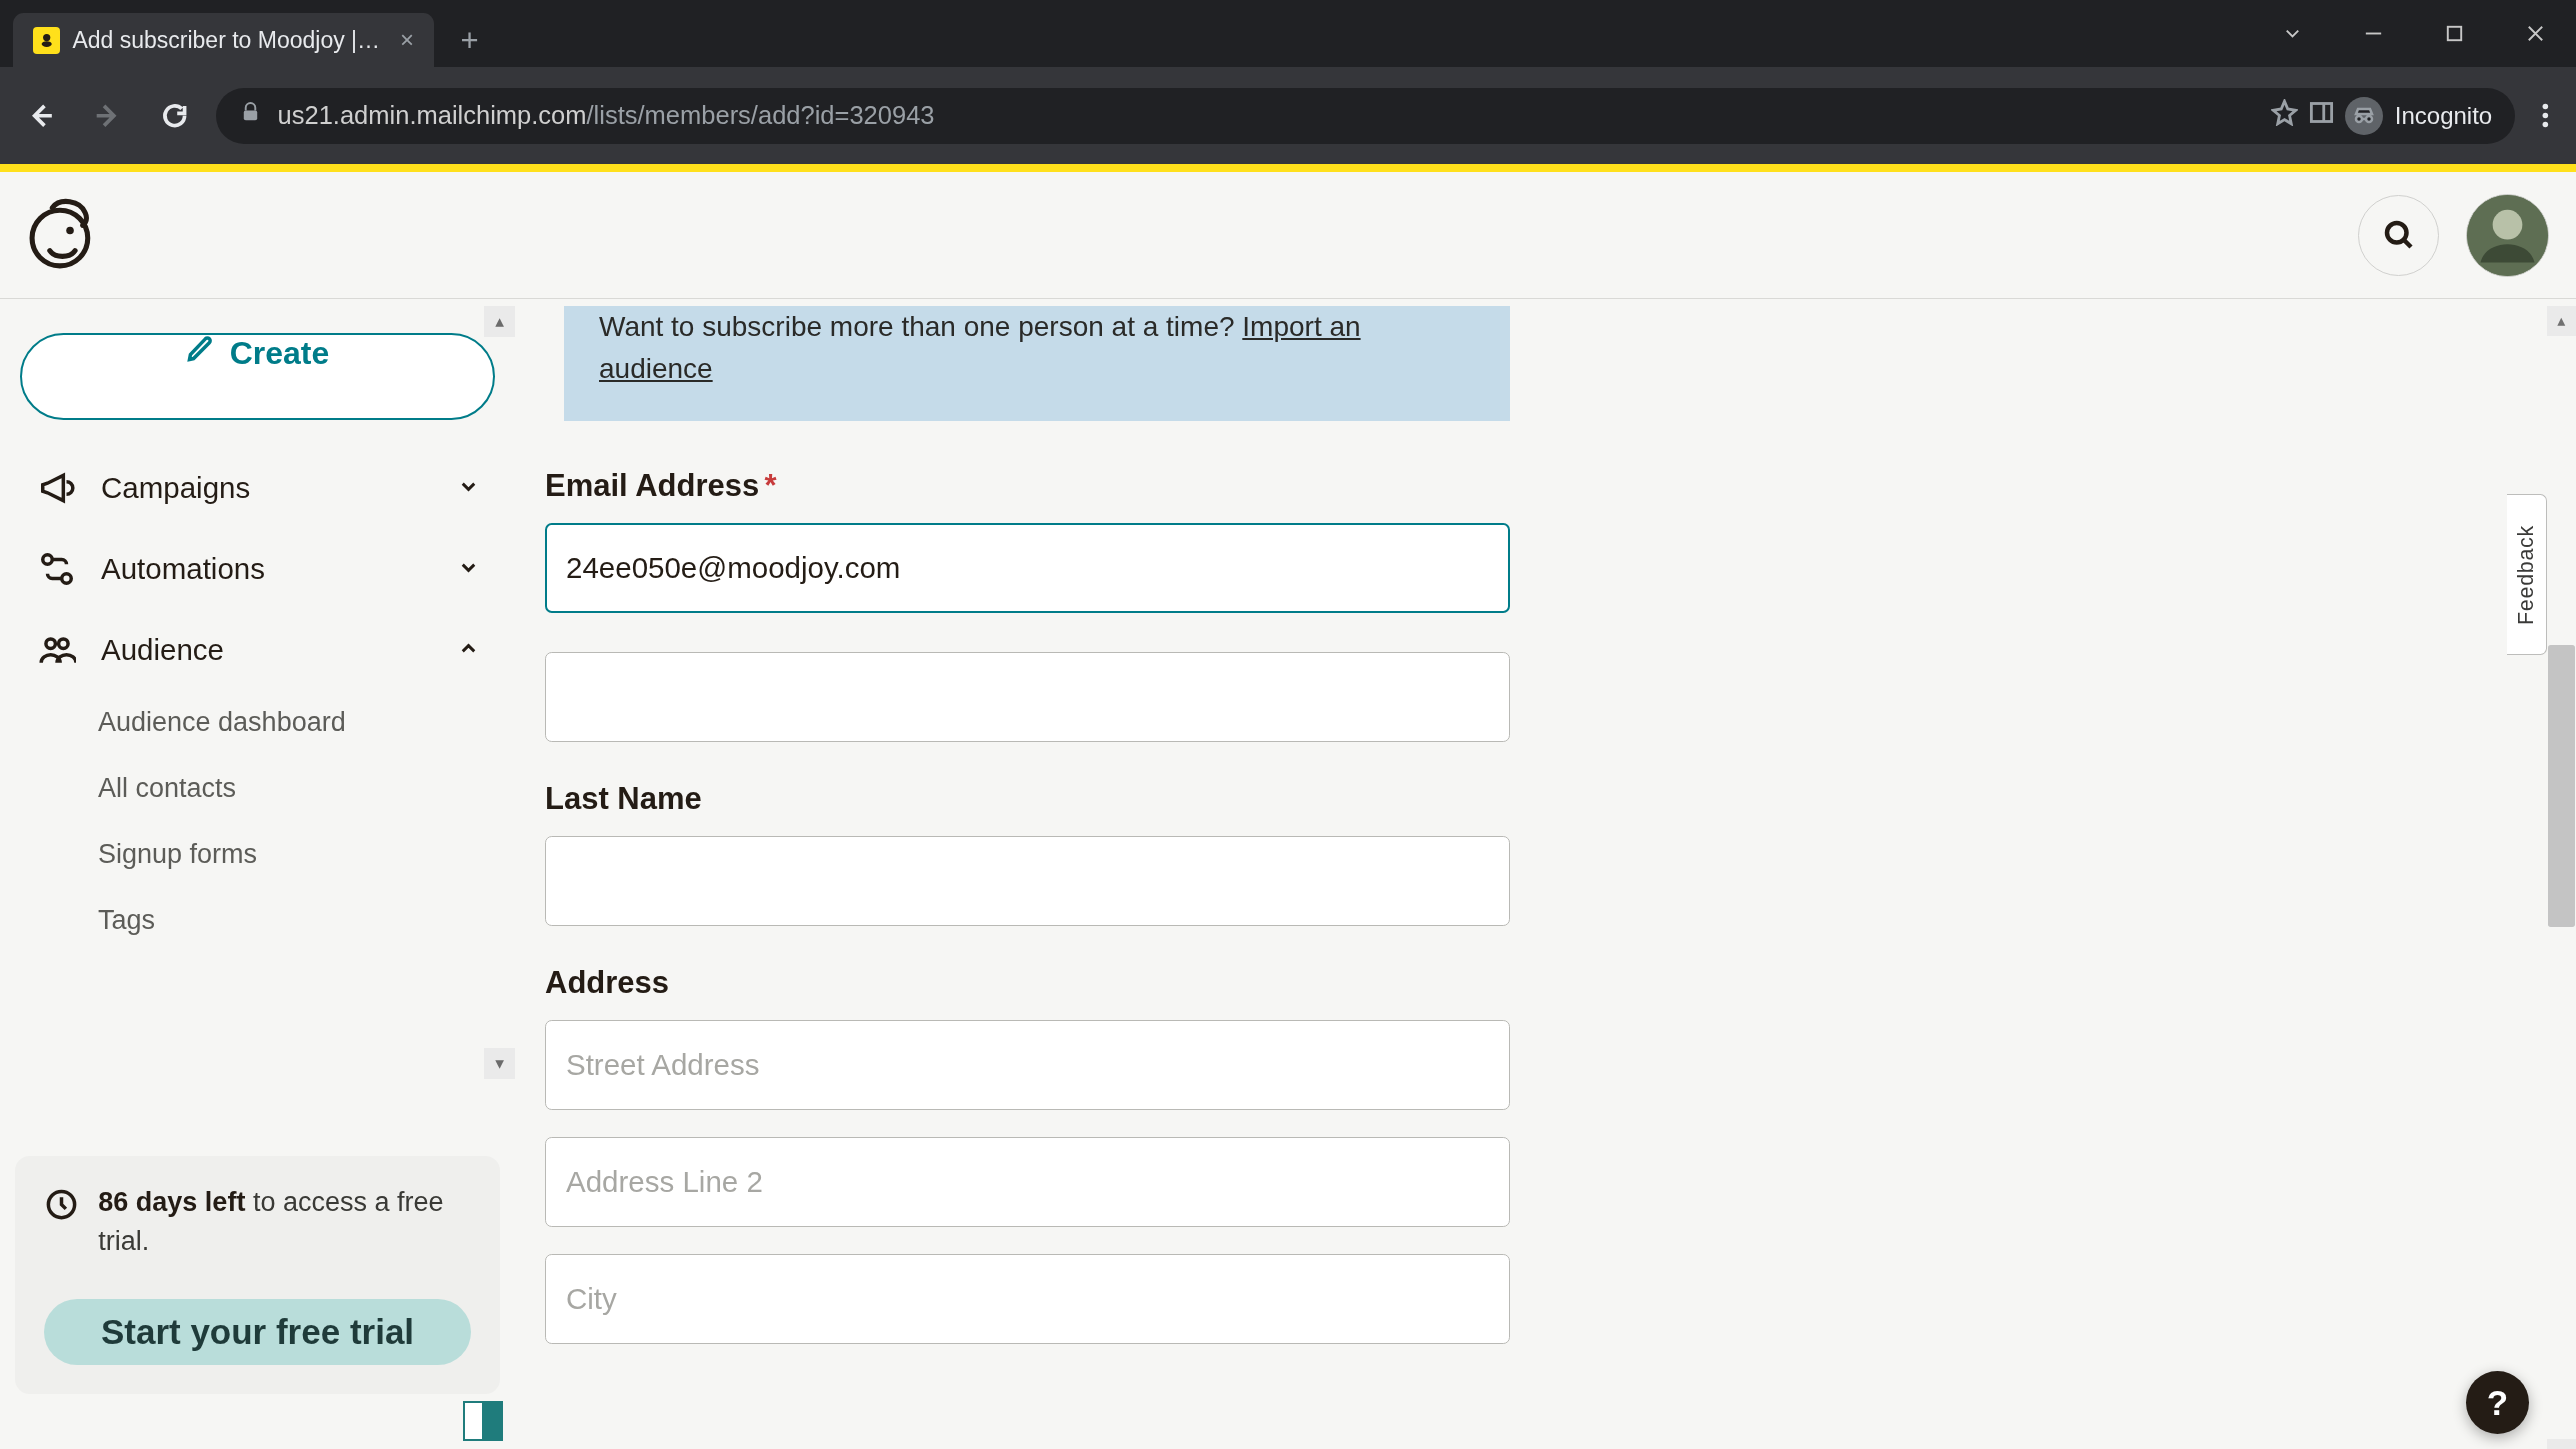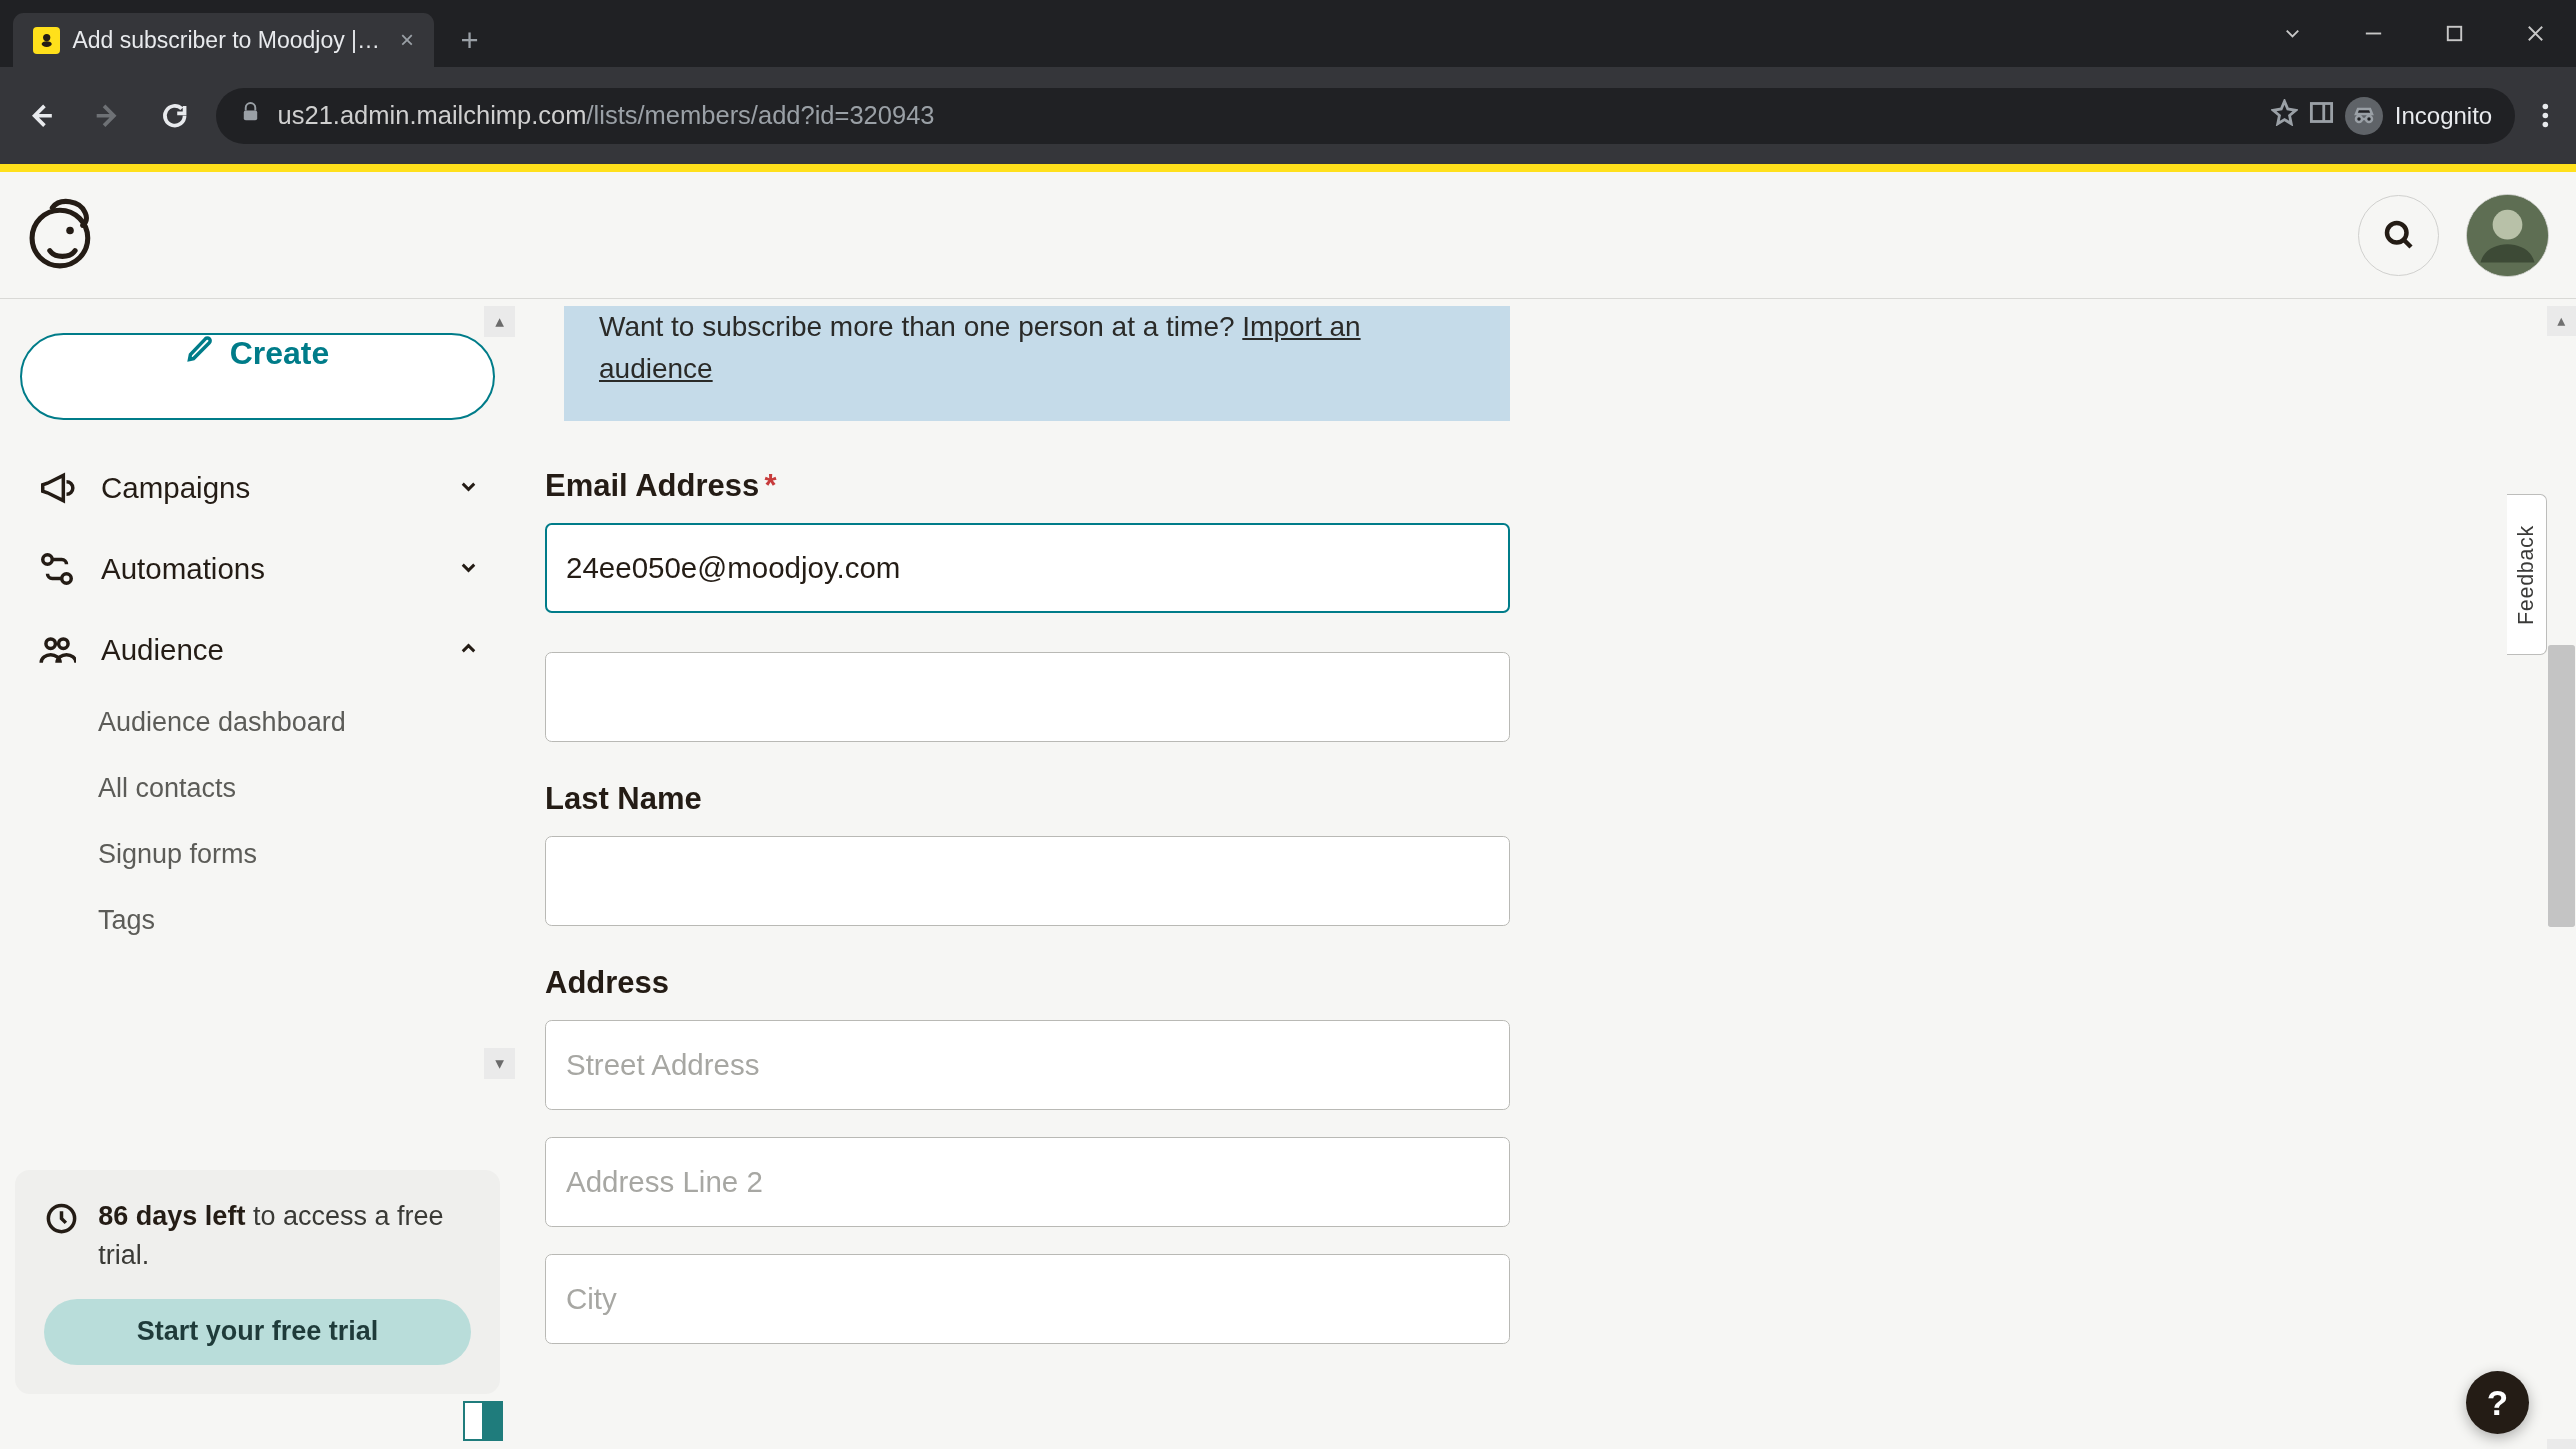--- a/index.html
+++ b/index.html
@@ -104,23 +104,23 @@
 
   .trial-card {
     position:absolute; left:14.8px; right:14.8px; bottom:74px;
     background:#efefed; border-radius:14.8px; padding:27px 29.5px 29.5px 29.5px;
   }
   .trial-row { display:flex; gap:19px; align-items:flex-start; }
   .trial-row svg { width:35px; height:35px; stroke:#241c15; fill:none; stroke-width:2.4; flex-shrink:0; margin-top:4px; }
   .trial-text { font-size:27px; color:#3a3a36; line-height:1.45; }
   .trial-text b { font-weight:700; color:#241c15; }
   .trial-cta {
-    margin-top:23px; height:66px; border-radius:37px; background:#b9ddda;
+    margin-top:37px; height:66px; border-radius:37px; background:#b9ddda;
     display:flex; align-items:center; justify-content:center;
-    font-size:27px; font-weight:600; color:#1f3b3a;
+    font-size:35px; font-weight:600; color:#1f3b3a;
   }
 
   .survey-chip {
     position:absolute; left:463px; bottom:27px; width:40px; height:40px; border:2px solid #1f7c7c; background:#fff;
   }
   .survey-chip::after { content:""; position:absolute; right:0; top:0; bottom:0; width:19px; background:#1f7c7c; }
 
   
   .main {
     flex:1; padding-top:134px; position:relative;

